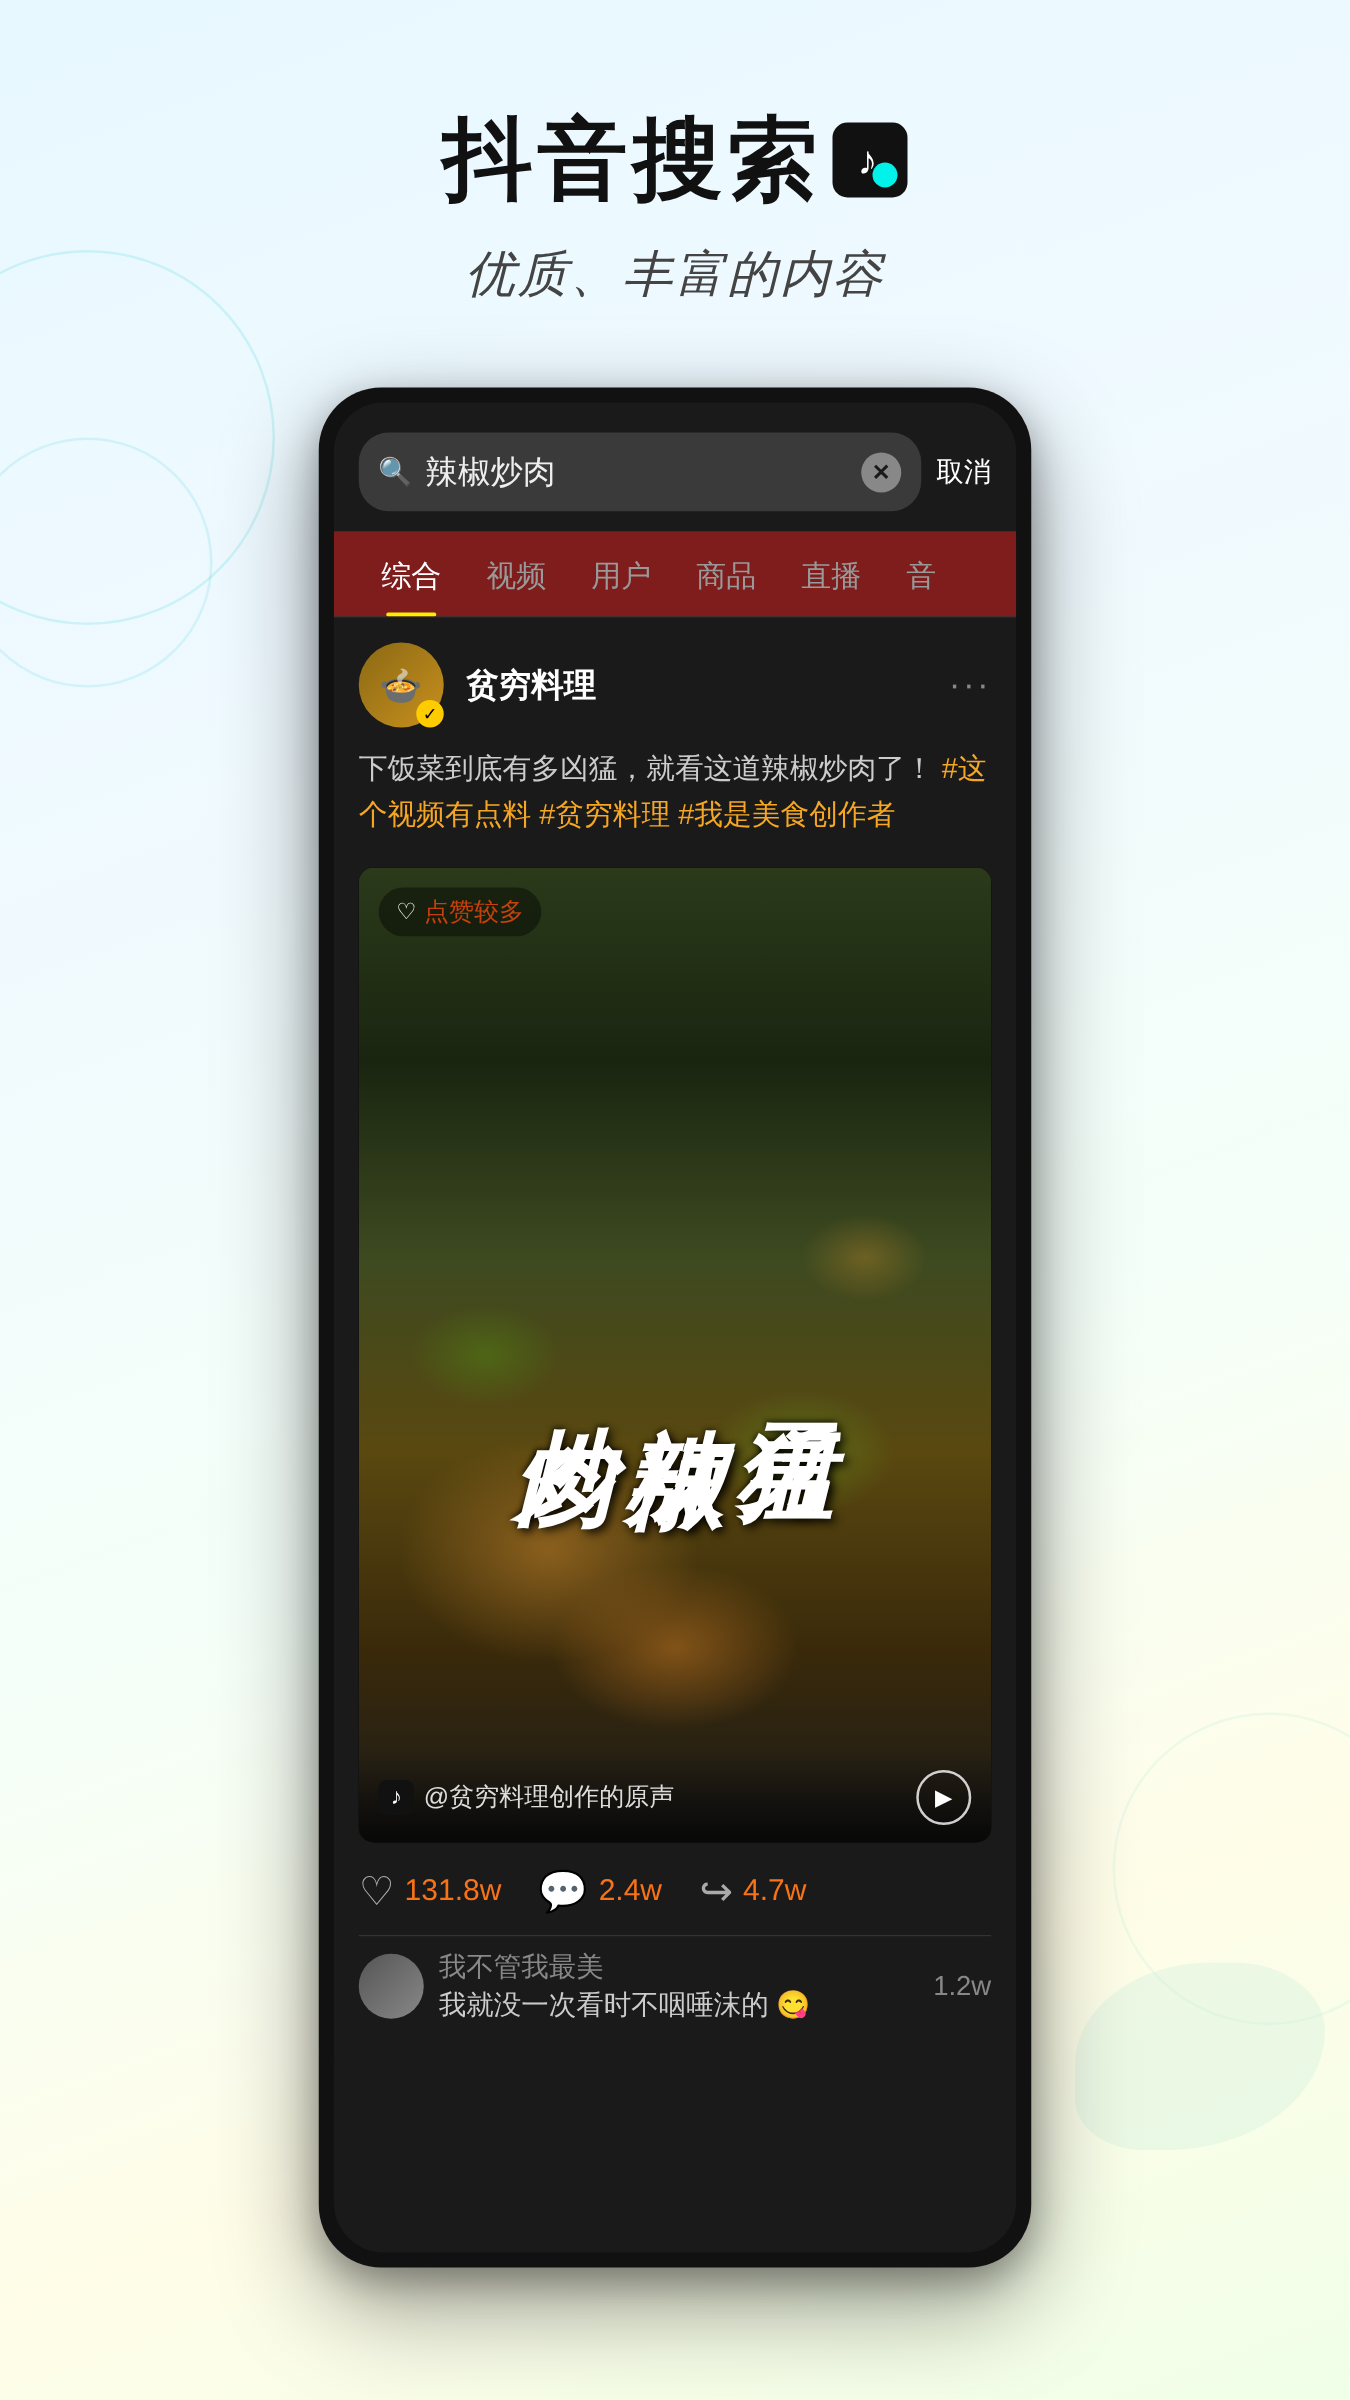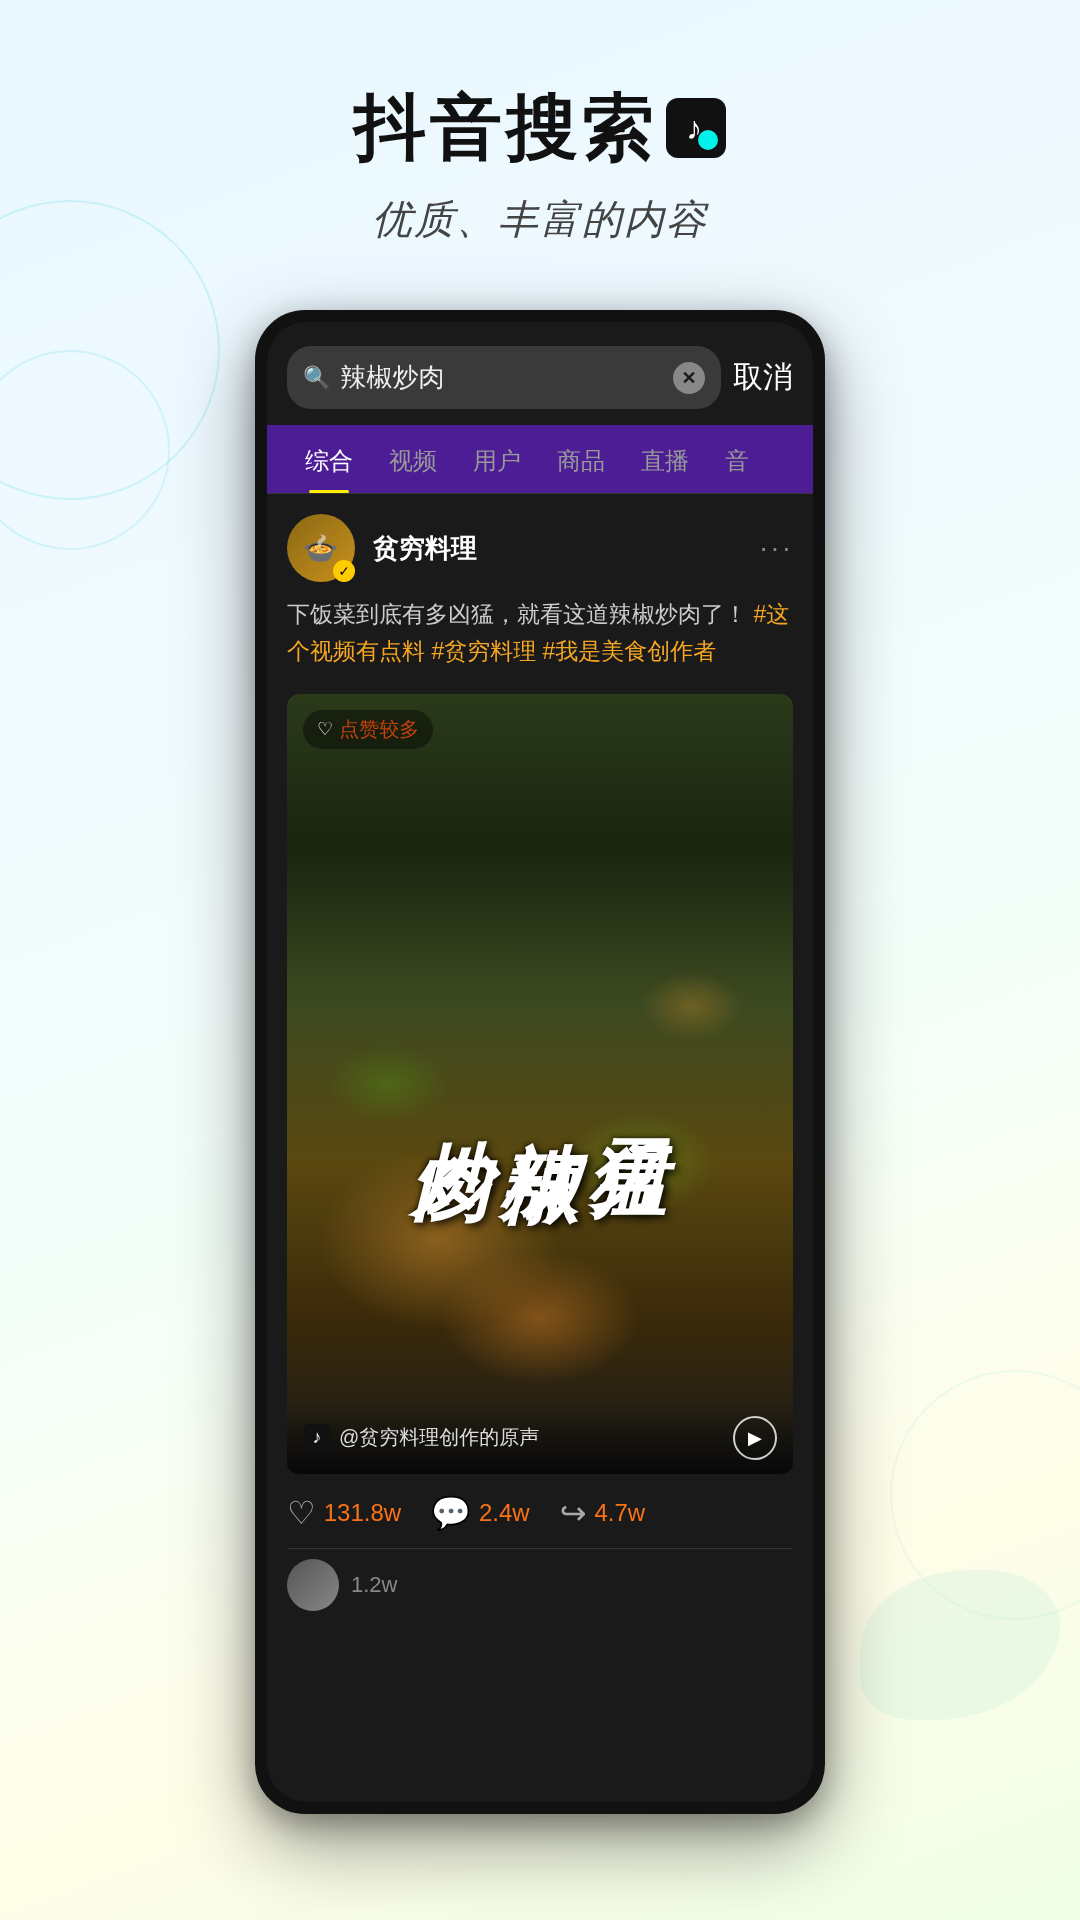--- a/index.html
+++ b/index.html
@@ -141,31 +141,31 @@
       width: 32px; height: 32px;
       background: #888;
       border-radius: 50%;
       display: flex; align-items: center; justify-content: center;
       color: #1a1a1a;
       font-size: 18px;
       font-weight: bold;
     }
     .search-cancel {
       color: #fff;
-      font-size: 30px;
+      font-size: 22px;
       white-space: nowrap;
       text-align: center;
     }
 
     
     .tabs-row {
       display: flex;
       align-items: center;
       padding: 0 20px;
-      background: #4c1d95;
+      background: #7f1d1d;
       border-bottom: 1px solid #333;
       gap: 0;
     }
     .tab-item {
       padding: 20px 18px 16px;
       font-size: 24px;
       color: #999;
       position: relative;
       white-space: nowrap;
     }
@@ -477,19 +477,23 @@
             <span class="engage-count">2.4w</span>
           </div>
           <div class="engage-item">
             <span class="engage-icon">↪</span>
             <span class="engage-count">4.7w</span>
           </div>
         </div>
 
         <div class="comment-preview">
           <div class="comment-avatar"></div>
+          <div class="comment-content">
+            <div class="comment-author">我不管我最美</div>
+            <div class="comment-text">我就没一次看时不咽唾沫的 😋</div>
+          </div>
           <span class="comment-count">1.2w</span>
         </div>
 
       </div>
     </div>
   </div>
 </div>
 
 </body></html>

